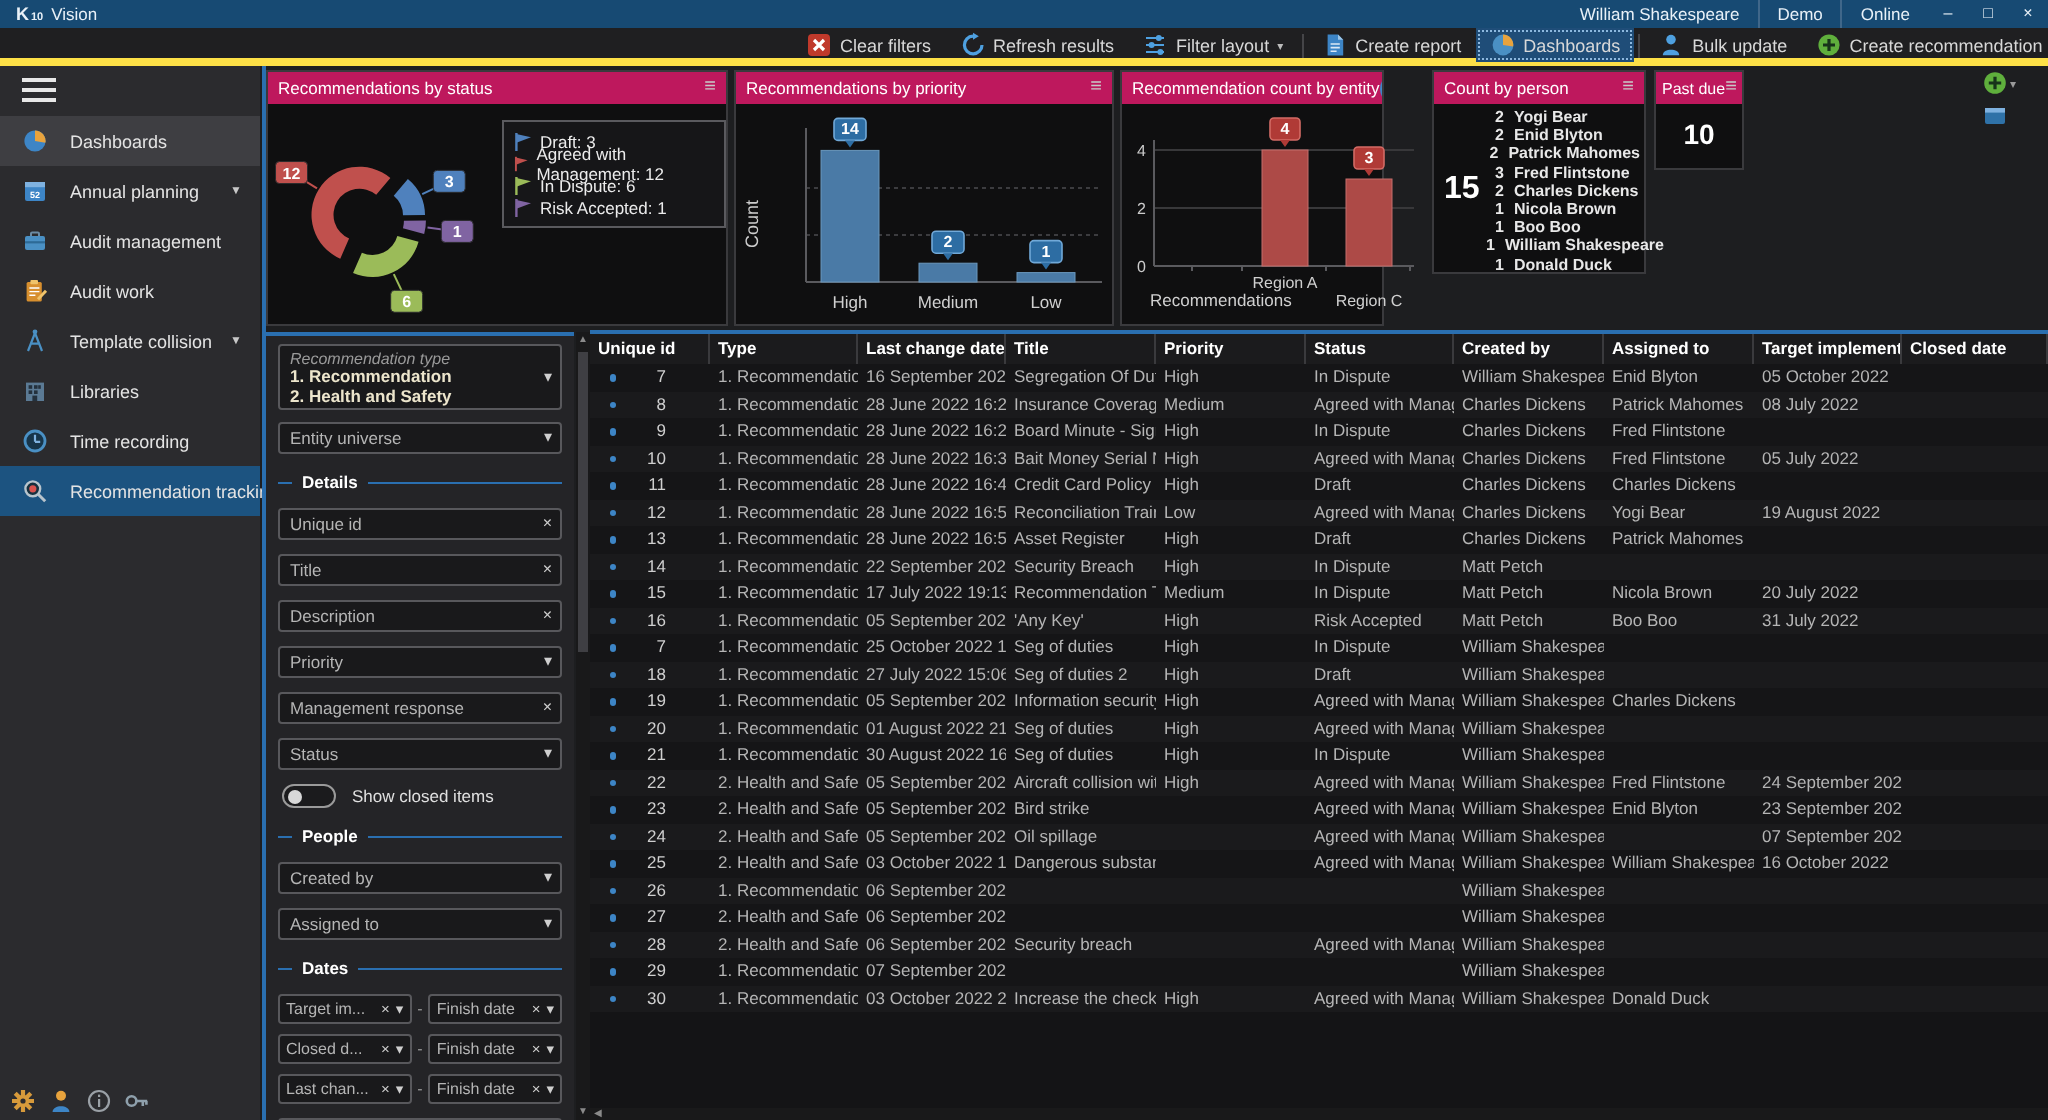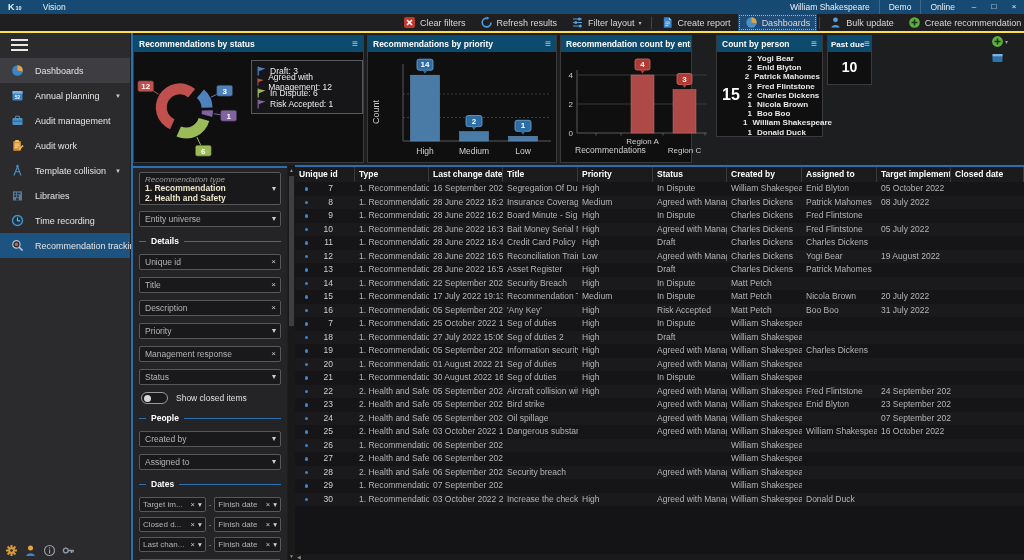--- a/index.html
+++ b/index.html
@@ -6,50 +6,50 @@
   html,body { width:1024px; height:560px; overflow:hidden; }
   body { font-family:"Liberation Sans", sans-serif; background:#1d1e20; position:relative; color:#cfcfcf;
          -webkit-font-smoothing:antialiased; }
   svg { display:block; }
 
   
   #titlebar { position:absolute; left:0; top:0; width:1024px; height:14px; background:#174a73;
               display:flex; align-items:center; padding:0 0 0 8px; font-size:8.5px; color:#e9f1f8; }
   #logo { display:flex; align-items:baseline; gap:1px; font-size:9px; font-weight:bold; }
   #logo sup { font-size:5.5px; }
-  #logo .lname { font-weight:normal; margin-left:20px; font-size:8.5px; }
+  #logo .lname { font-weight:normal; margin-left:3px; font-size:8.5px; }
   #tb-right { margin-left:auto; display:flex; align-items:center; height:14px; }
   .tb-item { padding:0 9px; border-left:1px solid #40678a; line-height:14px; }
   .tb-item:first-child { border-left:none; }
   .winbtn { width:20px; text-align:center; font-size:8px; line-height:14px; }
   .winbtn:first-of-type { border-left:1px solid #40678a; }
 
   
   #toolbar { position:absolute; left:0; top:14px; width:1024px; height:19px; background:#1f1f21;
-             border-bottom:2px solid #fde047; display:flex; align-items:center; padding-left:396px; }
+             border-bottom:4px solid #fde047; display:flex; align-items:flex-start; padding-left:396px; }
   .tbtn { display:flex; align-items:center; gap:4px; height:17px; padding:0 7px; font-size:9px; color:#d8d8d8; white-space:nowrap; }
   .tbtn.active { background:#1f4d78; outline:1px dotted #8db8de; outline-offset:-2px; }
   .tbtn .chev { font-size:6px; color:#bcbcbc; }
   .tsep { width:1px; height:12px; background:#454548; margin:0 2px; }
 
   
   #sidebar { position:absolute; left:0; top:33px; width:130px; height:527px; background:#2b2b2e; }
   #hamburger { padding:6px 0 4px 11px; }
   #hamburger div { width:17px; height:2px; background:#e8e8e8; margin-bottom:3px; }
   .side-item { position:relative; height:25px; display:flex; align-items:center; gap:11px; padding-left:11px;
                font-size:9px; color:#e4e4e4; white-space:nowrap; }
   .side-item.grey { background:#3e3e42; }
   .side-item.blue { background:#1c5380; }
   .side-item .chev { position:absolute; right:9px; font-size:6px; color:#c8c8c8; }
   #side-footer { position:absolute; left:0; bottom:3px; width:130px; display:flex; gap:6px; padding-left:5px; align-items:center; }
 
   
   .panel { position:absolute; background:#0f0f10; border:1px solid #3a3a3d; }
-  .phead { height:16px; background:#0c4a6e; display:flex; align-items:center; padding:0 5px;
-           font-size:8.5px; font-weight:bold; color:#ffffff; white-space:nowrap; overflow:hidden;text-align:right; }
+  .phead { height:16px; background:#be185d; display:flex; align-items:center; padding:0 5px;
+           font-size:8.5px; font-weight:normal; color:#ffffff; white-space:nowrap; overflow:hidden;text-align:right; }
   .phead .menu { margin-left:auto; color:#c8c8c8; font-size:10px; line-height:16px; }
   .pbody { position:relative; width:100%; height:calc(100% - 16px); }
   #panel-status   { left:133px; top:35px; width:231px; height:128px; }
   #panel-priority { left:367px; top:35px; width:190px; height:128px; }
   #panel-entity   { left:560px; top:35px; width:132px; height:128px; }
   #panel-person   { left:716px; top:35px; width:107px; height:102px; }
   #panel-pastdue  { left:827px; top:35px; width:45px;  height:50px;  }
   #panel-pastdue .phead { padding:0 3px; font-size:8px; }
 
   #legend-box { position:absolute; left:117px; top:8px; width:112px; background:#161618;

